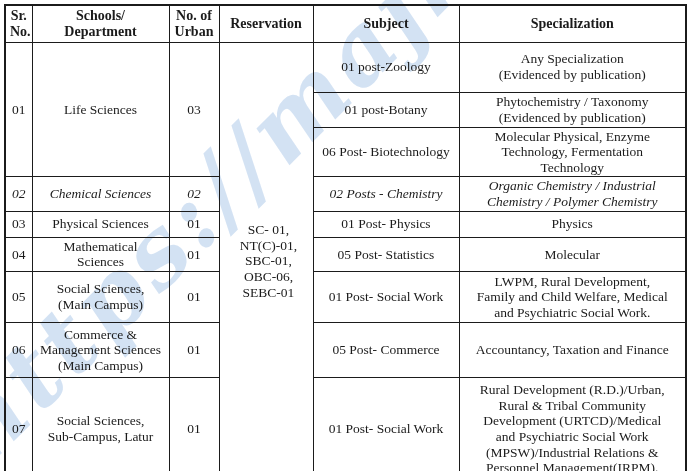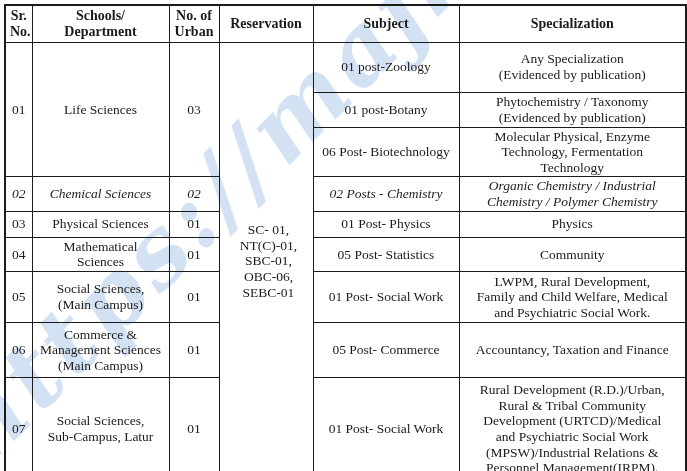--- a/index.html
+++ b/index.html
@@ -145,21 +145,21 @@
         <td class="ac">01</td>
         <td class="al">01 Post- Physics</td>
         <td class="al">Physics</td>
       </tr>
       <tr>
         <td class="ac">04</td>
         <td class="al">Mathematical
 Sciences</td>
         <td class="ac">01</td>
         <td class="al">05 Post- Statistics</td>
-        <td class="al">Community</td>
+        <td class="al">Molecular</td>
       </tr>
       <tr>
         <td class="ac">05</td>
         <td class="al">Social Sciences,
 (Main Campus)</td>
         <td class="ac">01</td>
         <td class="al">01 Post- Social Work</td>
         <td class="al">LWPM, Rural Development,
 Family and Child Welfare, Medical
 and Psychiatric Social Work.</td>

